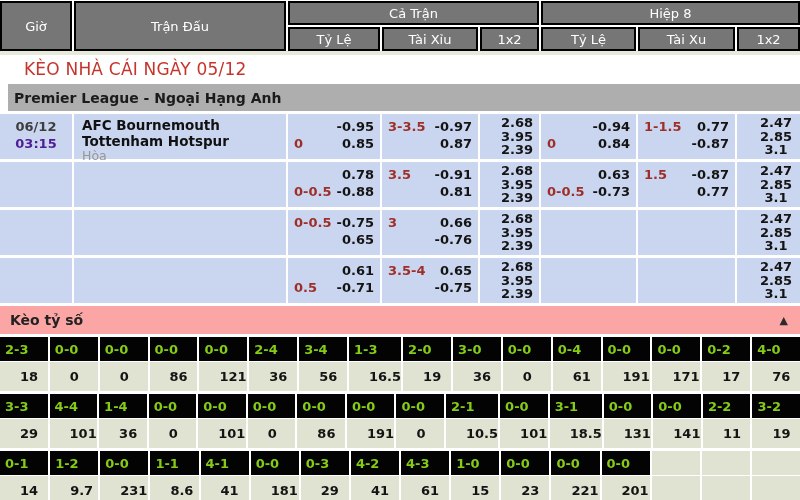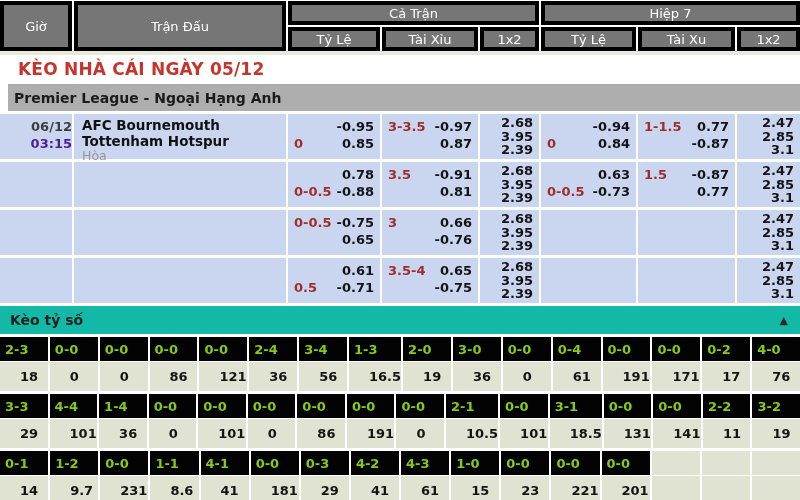--- a/index.html
+++ b/index.html
@@ -2,75 +2,75 @@
 <html><head>
 <meta charset="utf-8">
 <style>
   *{box-sizing:border-box;margin:0;padding:0}
   html,body{width:800px;height:500px;overflow:hidden}
   body{background:#ffffff;font-family:"DejaVu Sans","Liberation Sans",sans-serif}
 
   
   .hdr{display:grid;grid-template-columns:72px 212px 92px 96px 59px 95px 97px 63px;
        grid-template-rows:24px 24px;gap:2px;background:#fff;padding-top:1px}
-  .hcell{background:#767676;border:4px solid #000000;color:#fff;font-size:13px;
+  .hcell{background:#767676;border:2px solid #000000;color:#fff;font-size:13px;
          display:flex;align-items:center;justify-content:center;white-space:nowrap}
   .rs2{grid-row:1/3}
   .g1{grid-column:3/6}
   .g2{grid-column:6/9}
 
   .strip{height:4px;background:#e7e9db}
 
-  .title{height:27px;display:flex;align-items:center;padding-left:18px;
-         color:#c5352c;font-size:17px;font-weight:bold;letter-spacing:.2px}
+  .title{height:27px;display:flex;align-items:center;padding-left:24px;
+         color:#c5352c;font-size:17px;font-weight:normal;letter-spacing:.2px}
 
   .league{height:27px;margin:2px 0 3px 8px;background:#aeaeae;
           display:flex;align-items:center;padding-left:6px;
           font-size:14px;font-weight:bold;color:#1b1b1b}
 
   
   .orow{display:grid;grid-template-columns:72px 212px 92px 96px 59px 95px 97px 63px;
         gap:2px;margin-bottom:3px}
   .cell{background:#cad5ef;height:45px}
-  .c-time{display:flex;flex-direction:column;align-items:flex-end;padding-top:4px;
+  .c-time{display:flex;flex-direction:column;align-items:center;padding-top:4px;
           font-size:13px;font-weight:bold}
   .mdate{color:#3d3d3d;line-height:17px}
   .mtime{color:#4c1d95;line-height:17px}
   .c-match{padding:3px 6px 0 8px}
   .team{font-weight:bold;color:#111;font-size:13.5px;line-height:16px;white-space:nowrap}
   .draw{color:#979797;font-size:12.5px;line-height:14px}
   .c-pair{padding:4px 6px 0 6px;font-size:13px;font-weight:bold;
           display:flex;flex-direction:column}
   .pline{display:flex;justify-content:center;line-height:17px}
   .plbl{color:#9e2f28}
   .pval{color:#141414;margin-left:auto}
-  .c-triple{padding:2px 6px 0 21px;font-size:13px;font-weight:bold;color:#141414;text-align:right}
+  .c-triple{padding:2px 6px 0 21px;font-size:13px;font-weight:bold;color:#141414;text-align:center}
   .tval{line-height:13.5px}
 
   
-  .sbar{height:28px;background:#14b8a6;display:flex;align-items:center;
+  .sbar{height:28px;background:#fca5a5;display:flex;align-items:center;
         padding:0 12px 0 10px;margin-bottom:3px}
   .sbar-title{font-size:14px;font-weight:bold;color:#222}
   .collapse{margin-left:auto;font-size:11px;color:#2b2b2b;cursor:pointer;line-height:1}
 
   .srow{display:grid;grid-template-columns:repeat(16,1fr);gap:0 2px;margin-bottom:3px}
   .shead{background:#030303;color:#84cc16;font-weight:bold;font-size:13px;height:24px;
          display:flex;align-items:center;padding-left:5px;margin-bottom:1px;white-space:nowrap}
   .sval{background:#e0e3d2;color:#141414;font-weight:bold;font-size:13px;height:29px;
         display:flex;align-items:center;padding-left:20px;white-space:nowrap}
   .sempty .shead{background:#e0e3d2}
 </style>
 </head>
 <body>
 
 <div class="hdr">
   <div class="hcell rs2">Giờ</div>
   <div class="hcell rs2">Trận Đấu</div>
   <div class="hcell g1">Cả Trận</div>
-  <div class="hcell g2">Hiệp 7</div>
+  <div class="hcell g2">Hiệp 8</div>
   <div class="hcell">Tỷ Lệ</div>
   <div class="hcell">Tài Xỉu</div>
   <div class="hcell">1x2</div>
   <div class="hcell">Tỷ Lệ</div>
   <div class="hcell">Tài Xu</div>
   <div class="hcell">1x2</div>
 </div>
 
 <div class="strip"></div>
 

